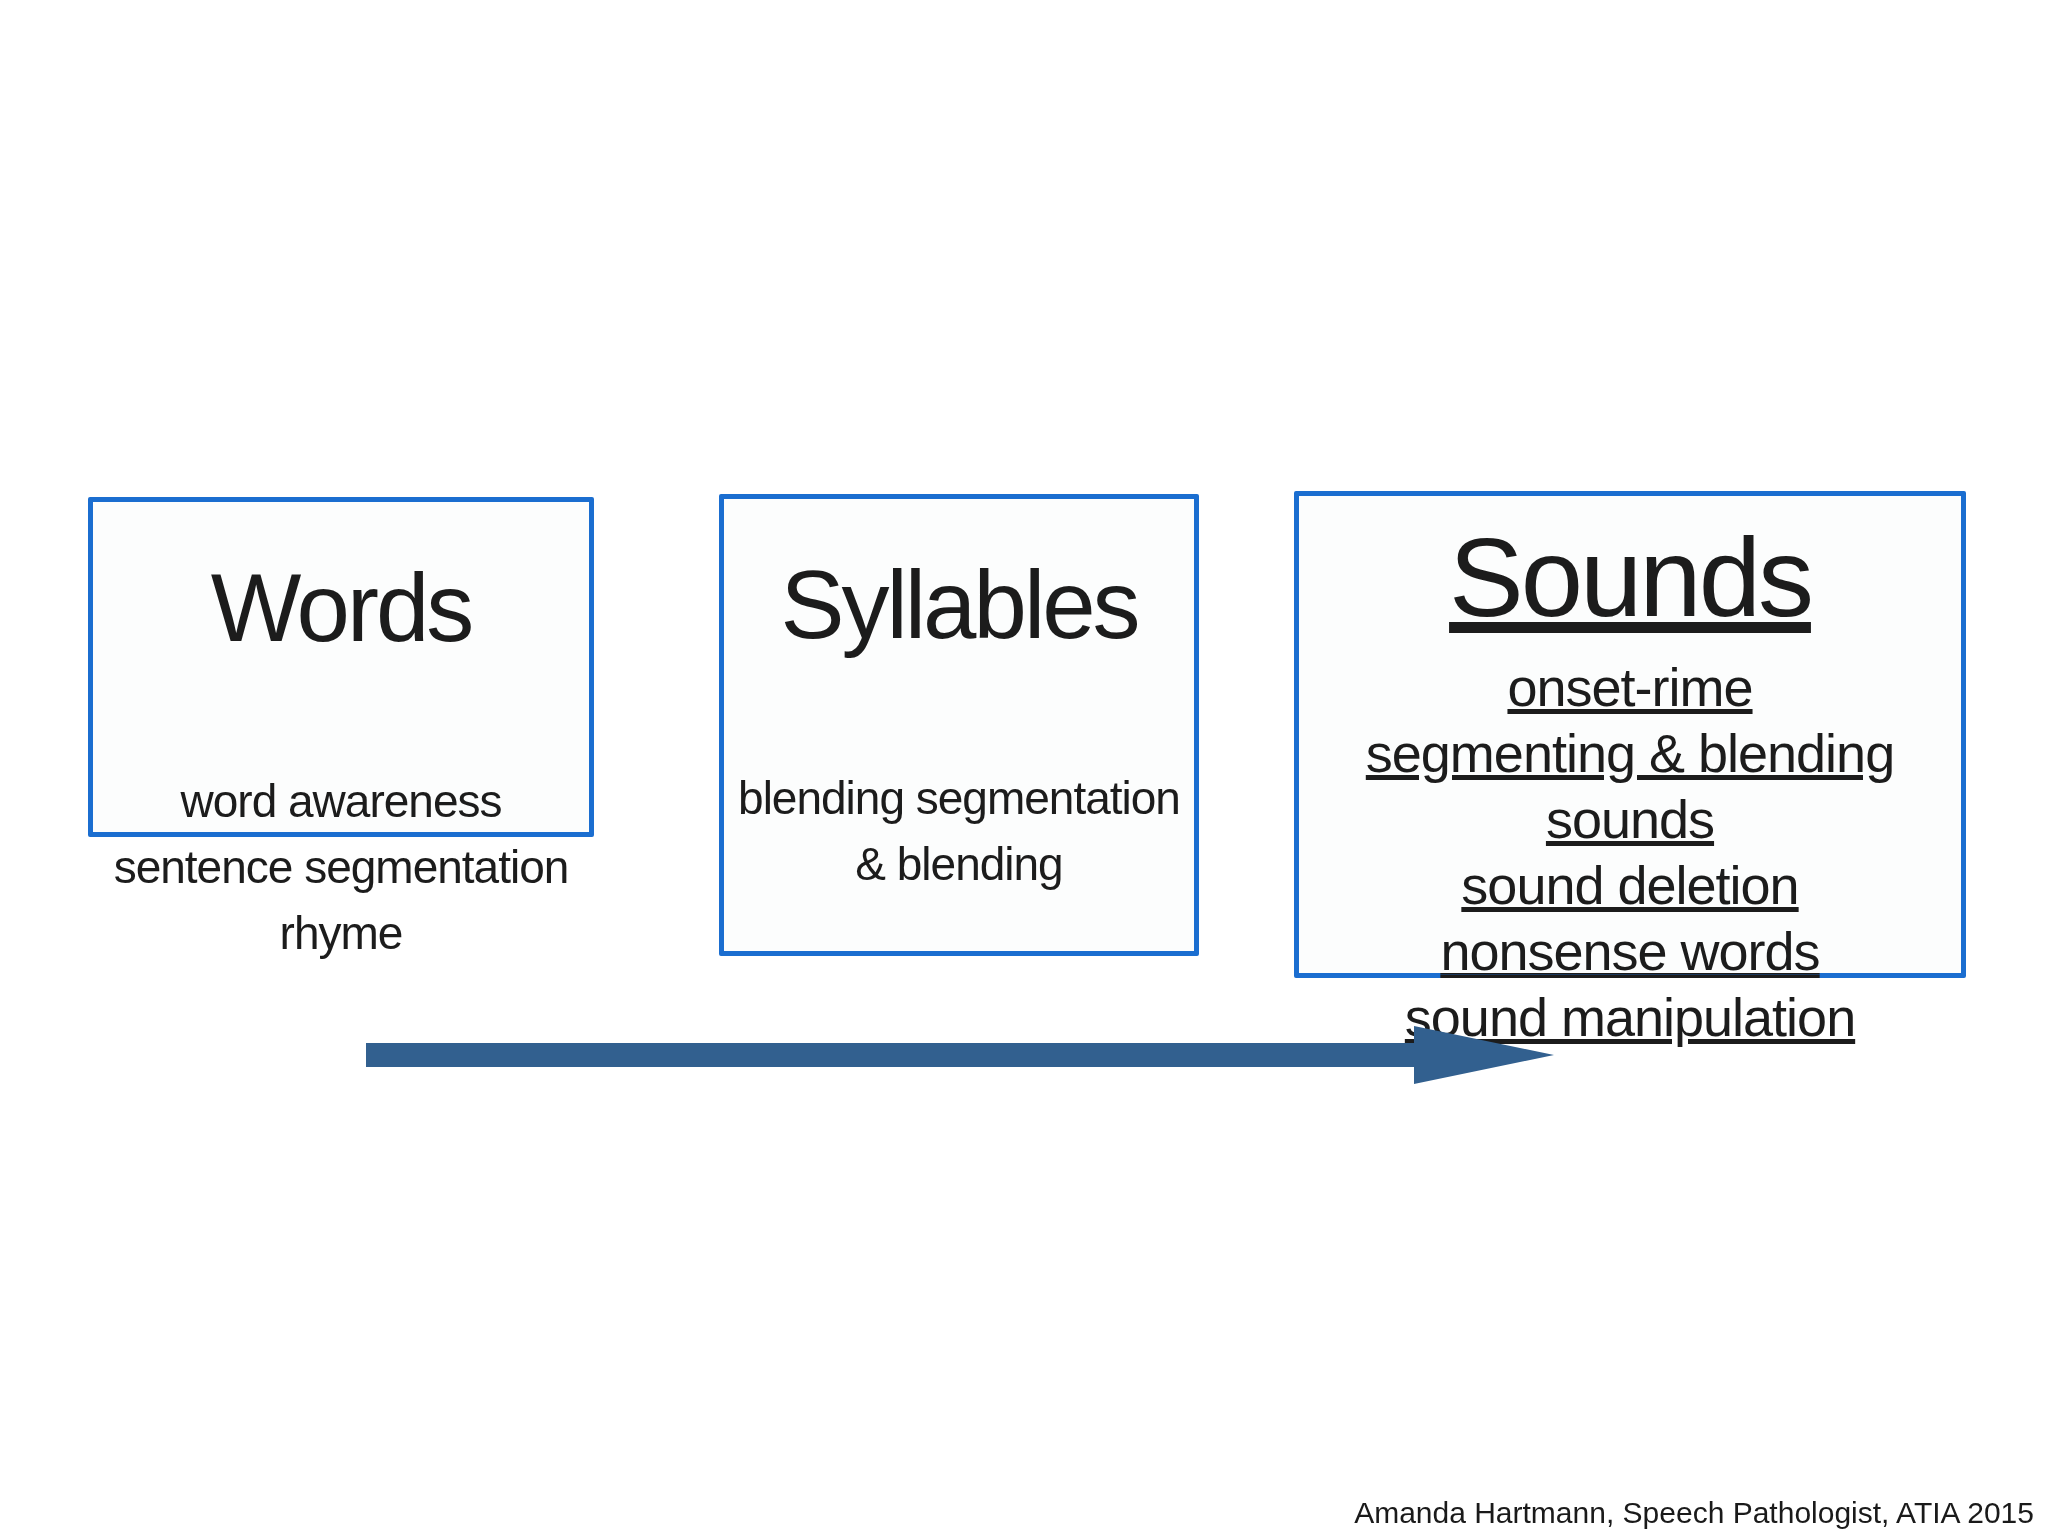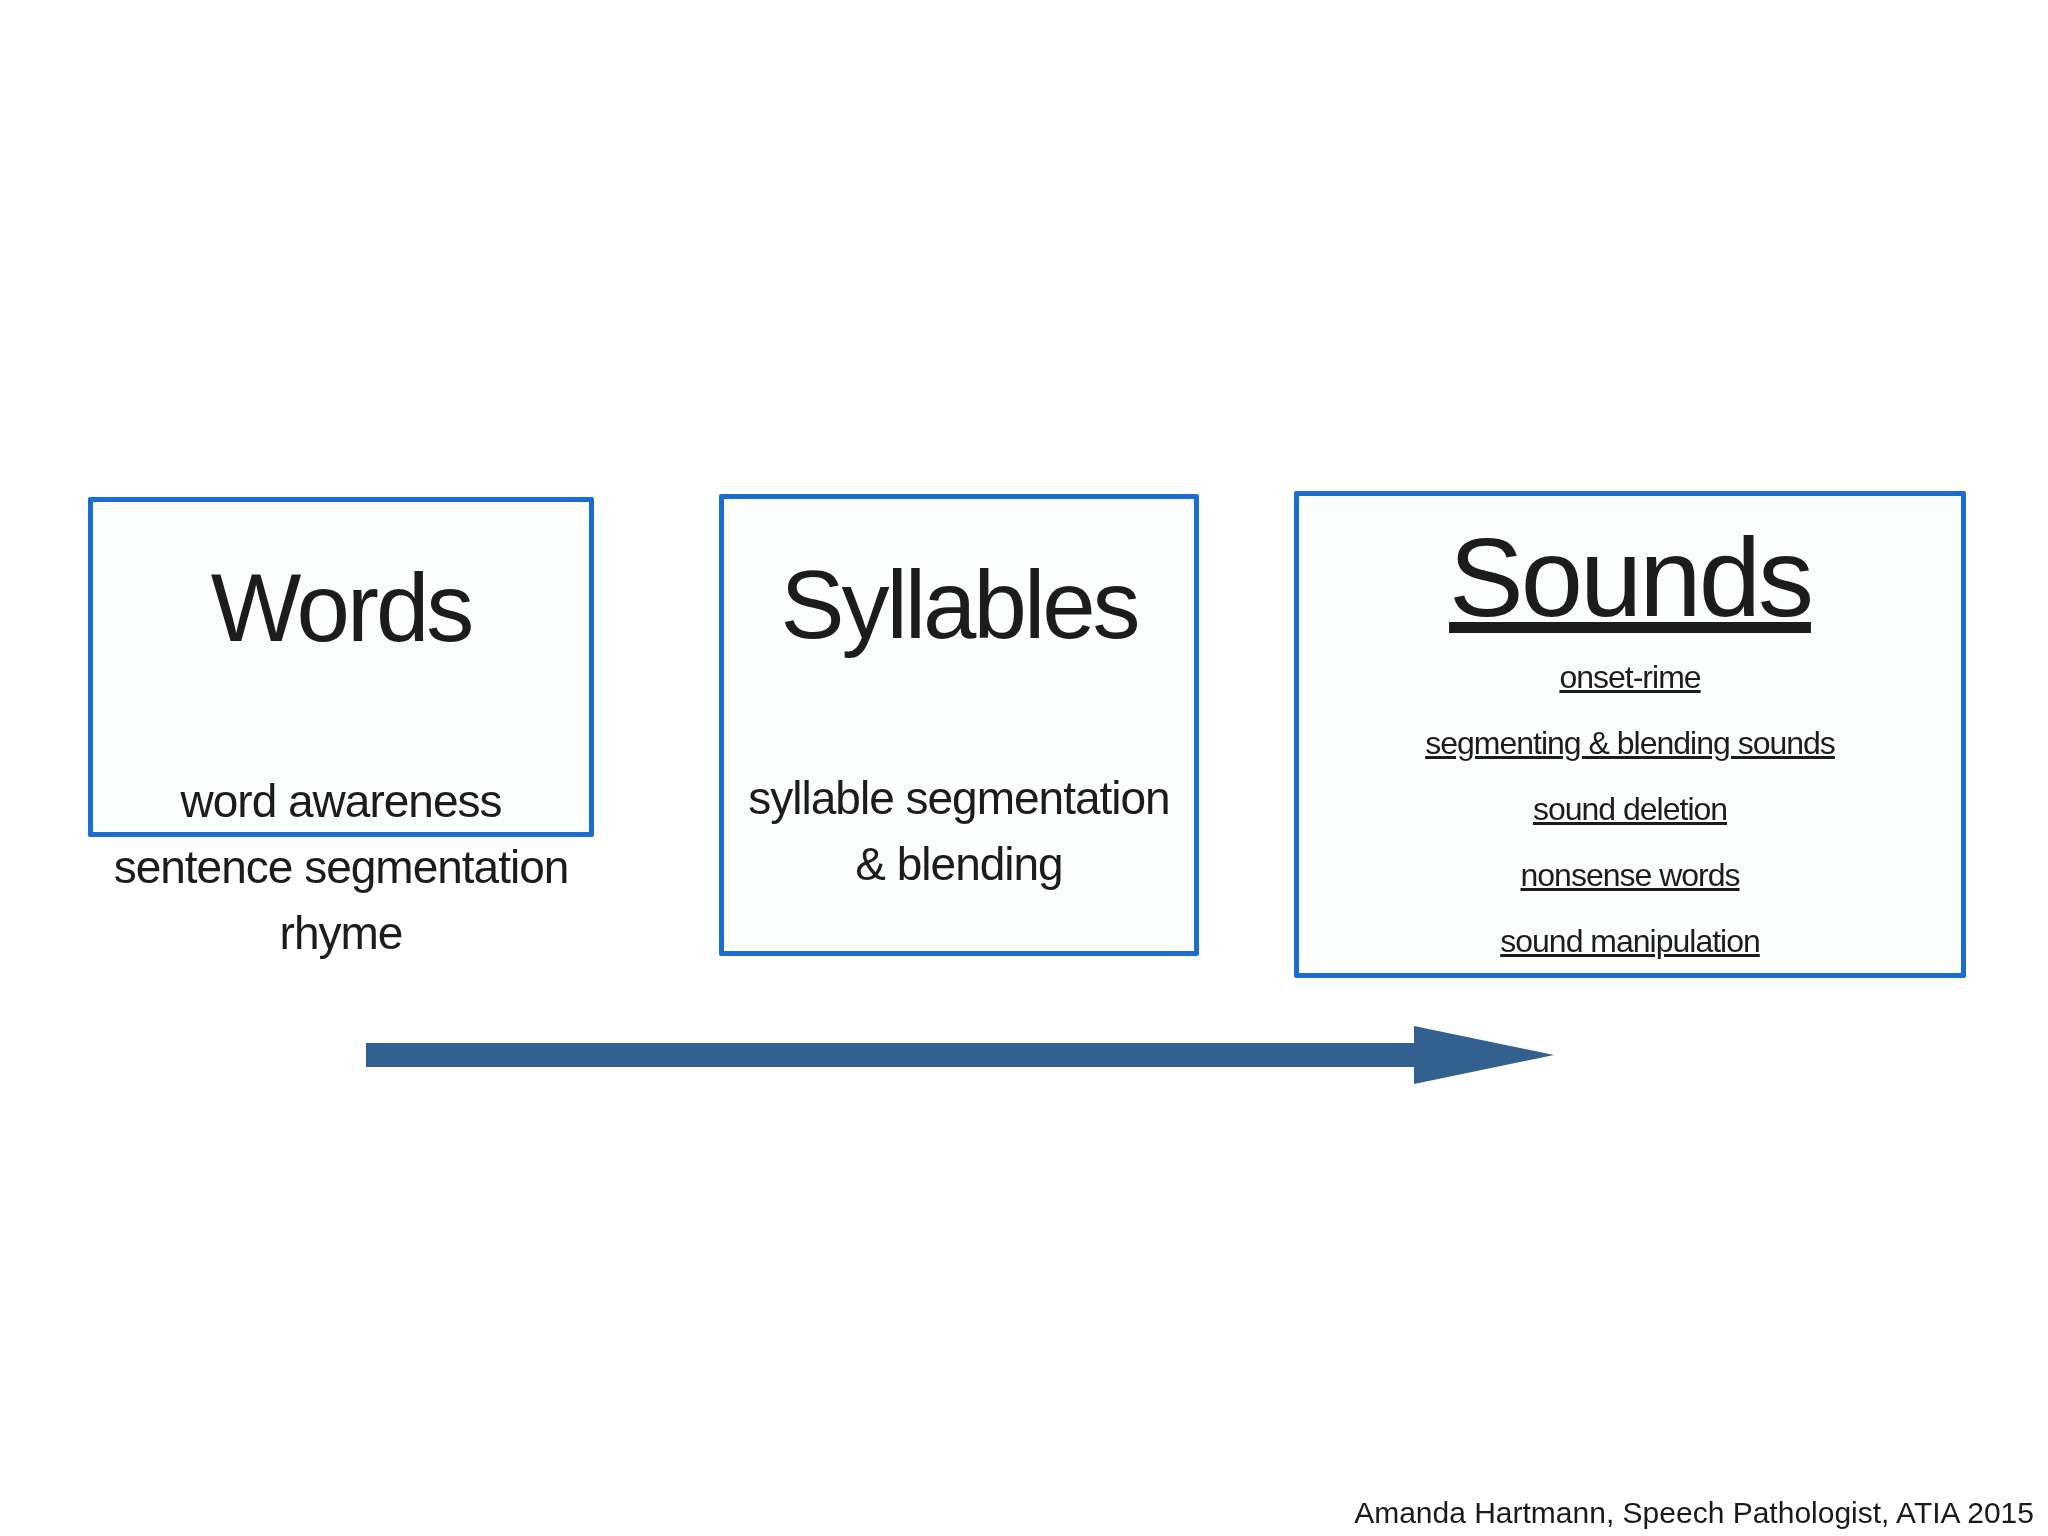--- a/index.html
+++ b/index.html
@@ -52,21 +52,21 @@
     font-size:112px;
     margin-top:26px;
   }
   .box .body{
     font-size:46px;
     letter-spacing:-1px;
     line-height:66px;
     color:var(--text);
   }
   .box-words .body, .box-syllables .body{ margin-top:112px; }
-  .box-sounds .body{ margin-top:10px; font-size:32px; line-height:66px; }
+  .box-sounds .body{ margin-top:20px; font-size:54px; line-height:66px; }
 
   .arrow{
     position:absolute;
     left:366px; top:1026px;
     width:1188px; height:58px;
   }
   .arrow-shaft{
     position:absolute;
     left:0; top:17px;
     width:1056px; height:24px;
@@ -98,21 +98,21 @@
     <div class="body">
       <div>word awareness</div>
       <div>sentence segmentation</div>
       <div>rhyme</div>
     </div>
   </section>
 
   <section class="box box-syllables">
     <h2>Syllables</h2>
     <div class="body">
-      <div>syllable segmentation</div>
+      <div>blending segmentation</div>
       <div>&amp; blending</div>
     </div>
   </section>
 
   <section class="box box-sounds">
     <h2>Sounds</h2>
     <div class="body">
       <div>onset-rime</div>
       <div>segmenting &amp; blending sounds</div>
       <div>sound deletion</div>

